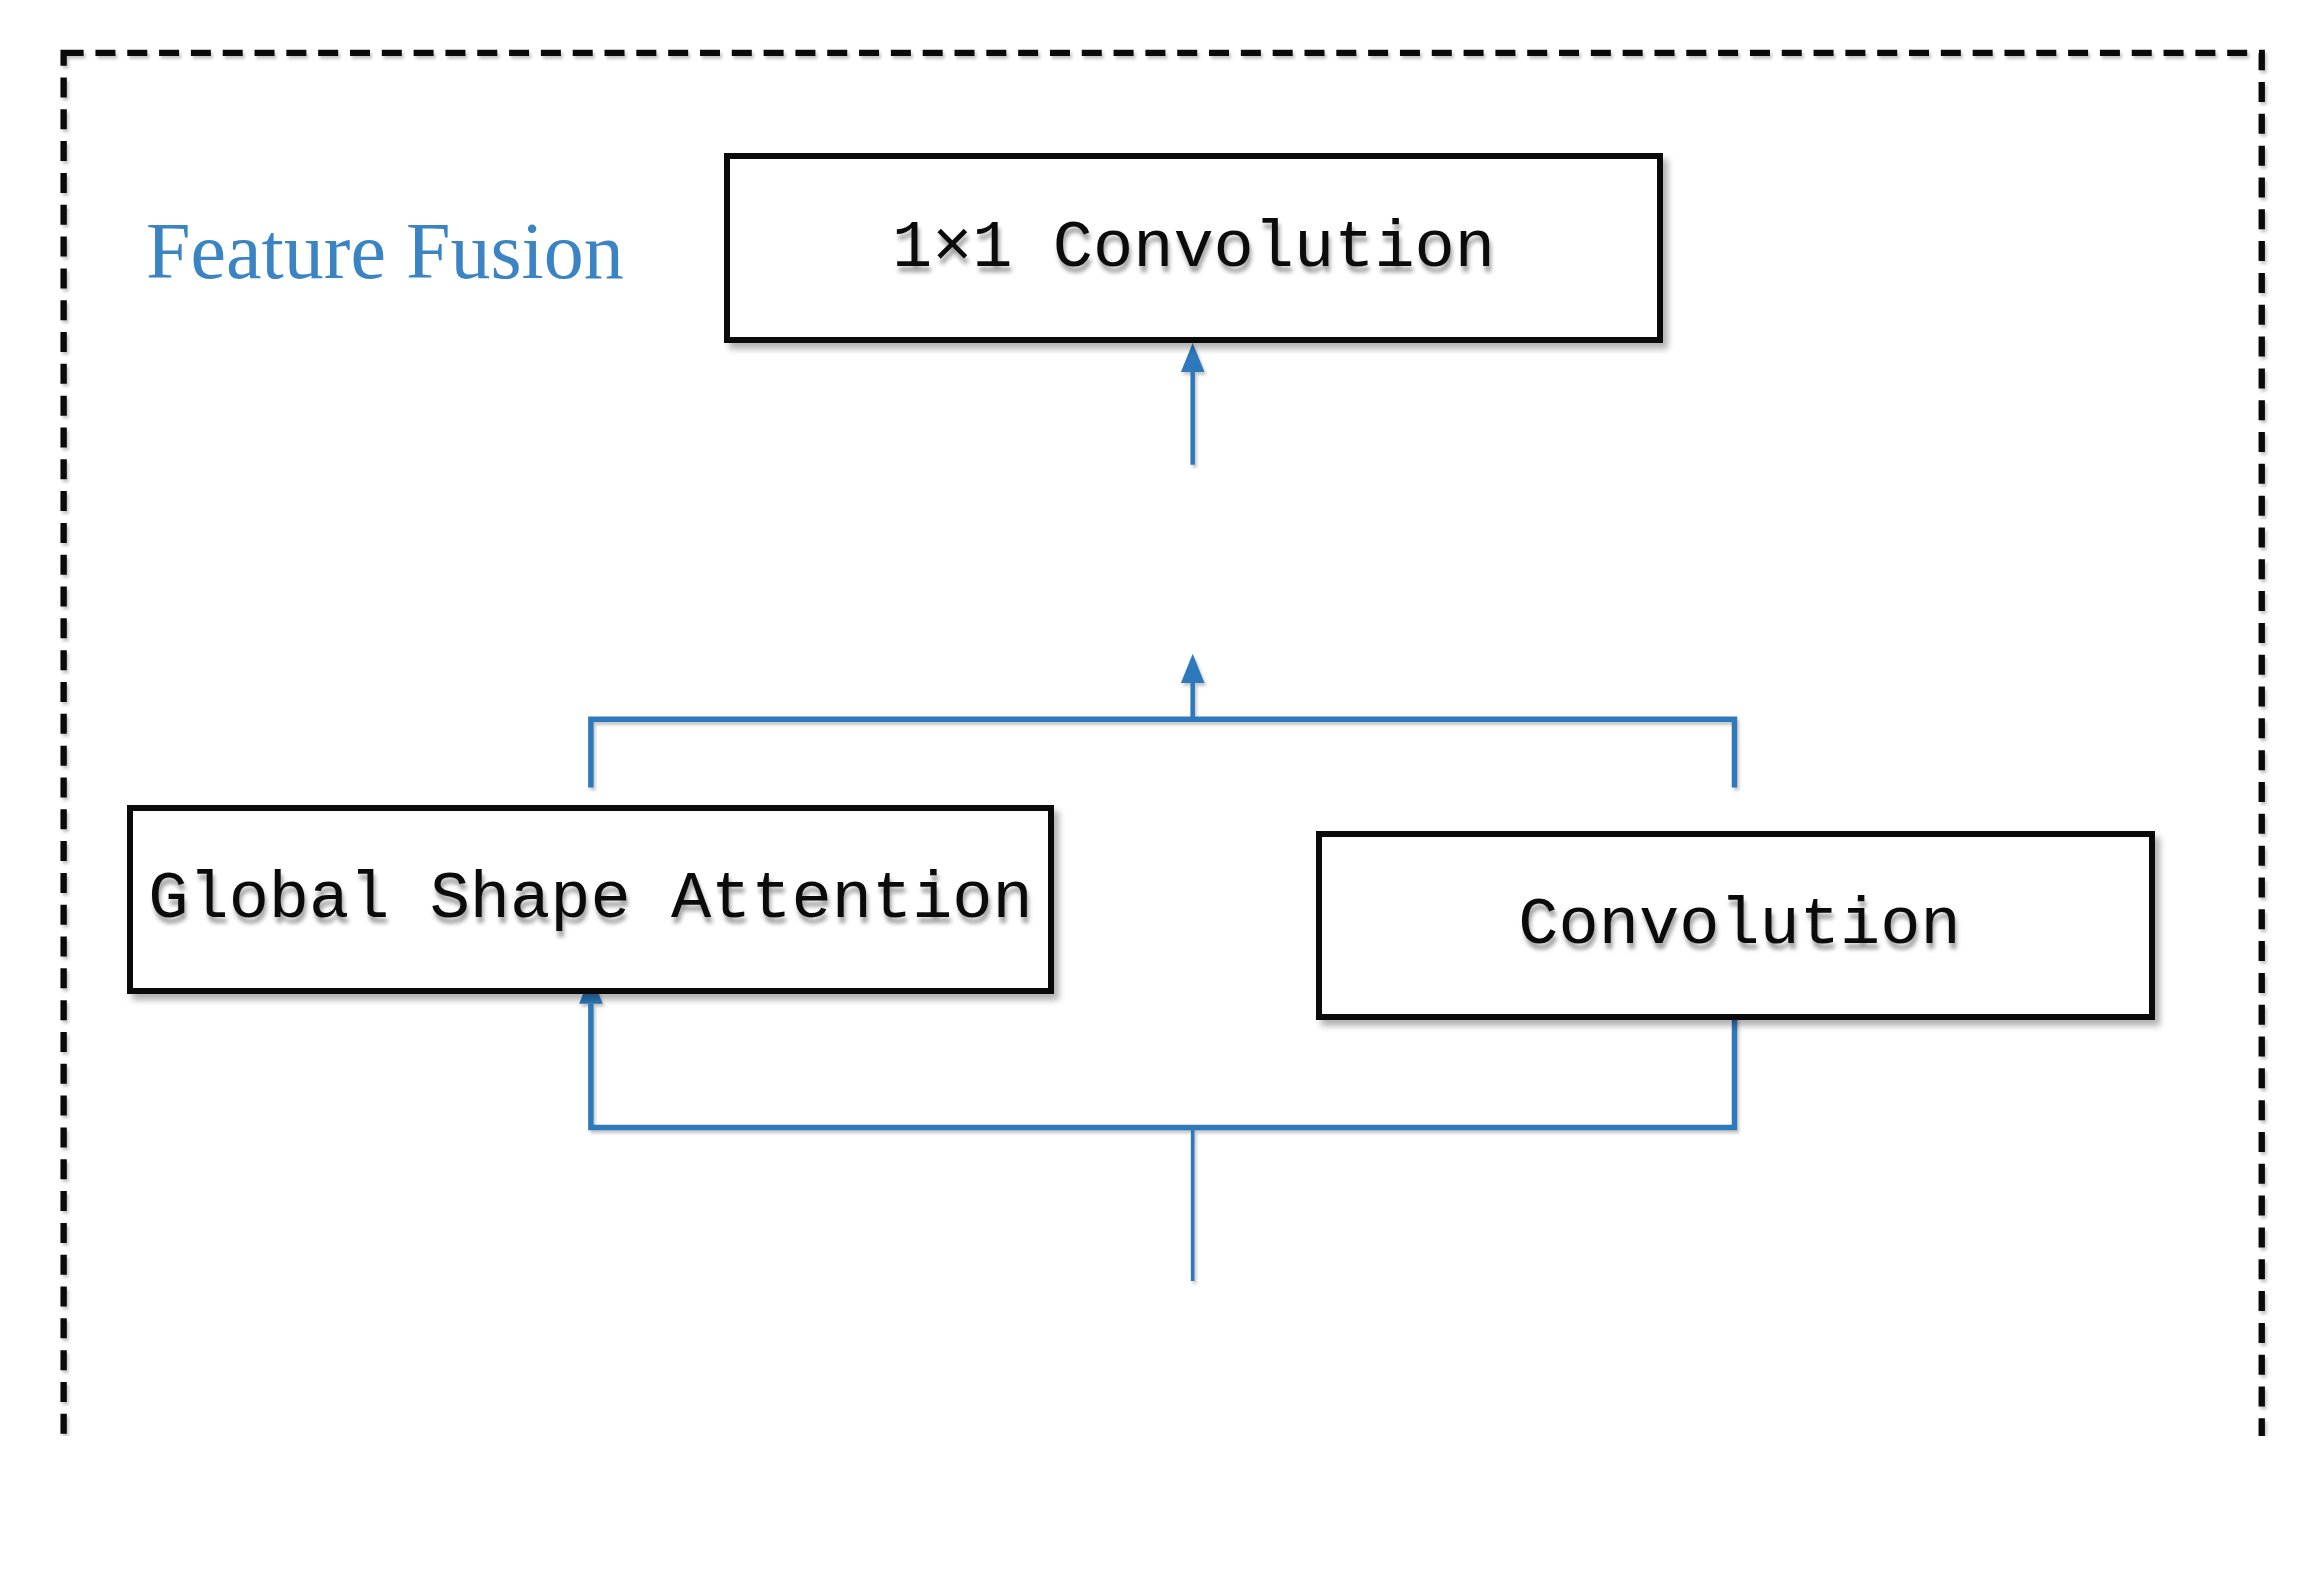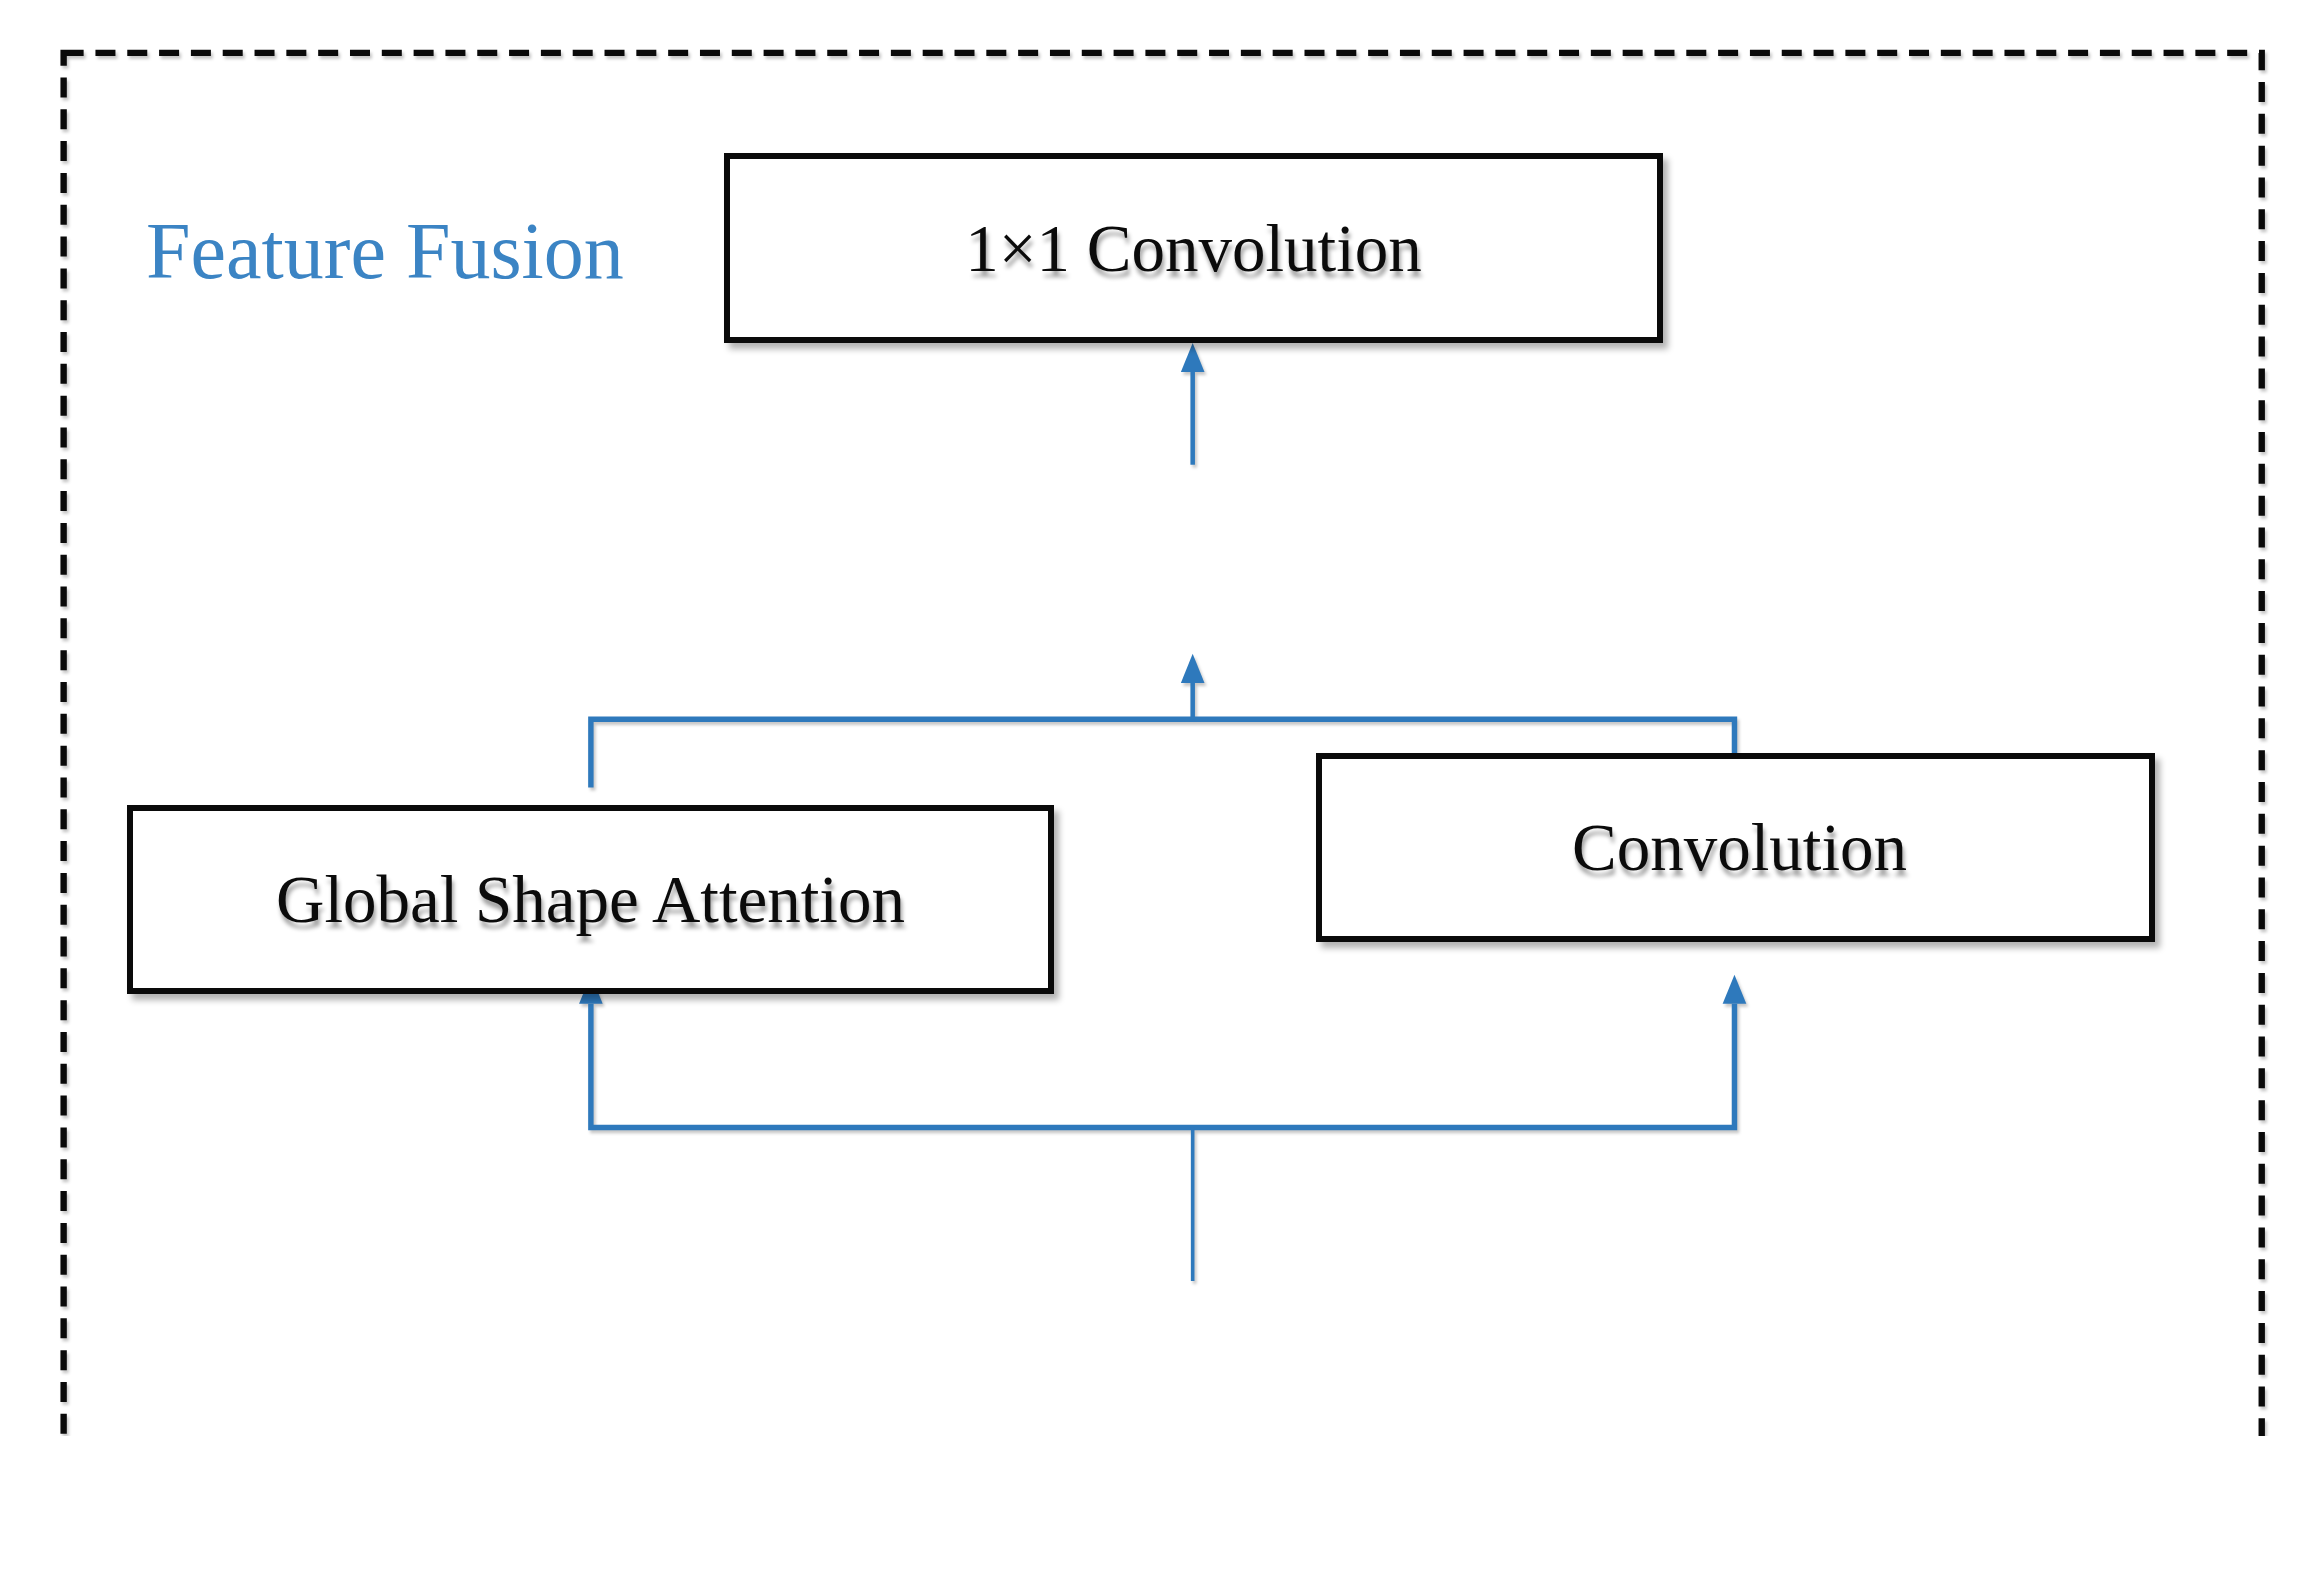--- a/index.html
+++ b/index.html
@@ -58,25 +58,26 @@
     border: 6.4px solid var(--node-border-black, #0a0a0a);
     box-shadow: 4.5px 6.4px 6.4px rgba(0,0,0,0.30);
     display: flex;
     align-items: center;
     justify-content: center;
     font-size: 67px;
     line-height: 1;
     color: #0b0b0b;
     text-shadow: 1.8px 5.5px 4.5px rgba(0,0,0,0.38);
     white-space: nowrap;
+    font-family: Liberation Mono, monospace;
   }
   .node-conv1x1       { left: 724px;  top: 153px;  width: 939px; height: 190px; }
   .node-concatenation { left: 724px;  top: 465px;  width: 939px; height: 188px; }
   .node-gsa           { left: 127px;  top: 785px;  width: 927px; height: 189px; margin-top: 20px; }
-  .node-convolution   { left: 1316px; top: 753px;  width: 839px;  height: 189px; padding-left: 8px; }
+  .node-convolution   { left: 1316px; top: 831px;  width: 839px;  height: 189px; padding-left: 8px; }
   .node-point-feature {
     left: 818px; top: 1278px; width: 750px; height: 193px;
     border-color: var(--point-feature-red, #E05454);
   }
 </style>
 </head>
 <body>
 
 <div class="canvas">
 

